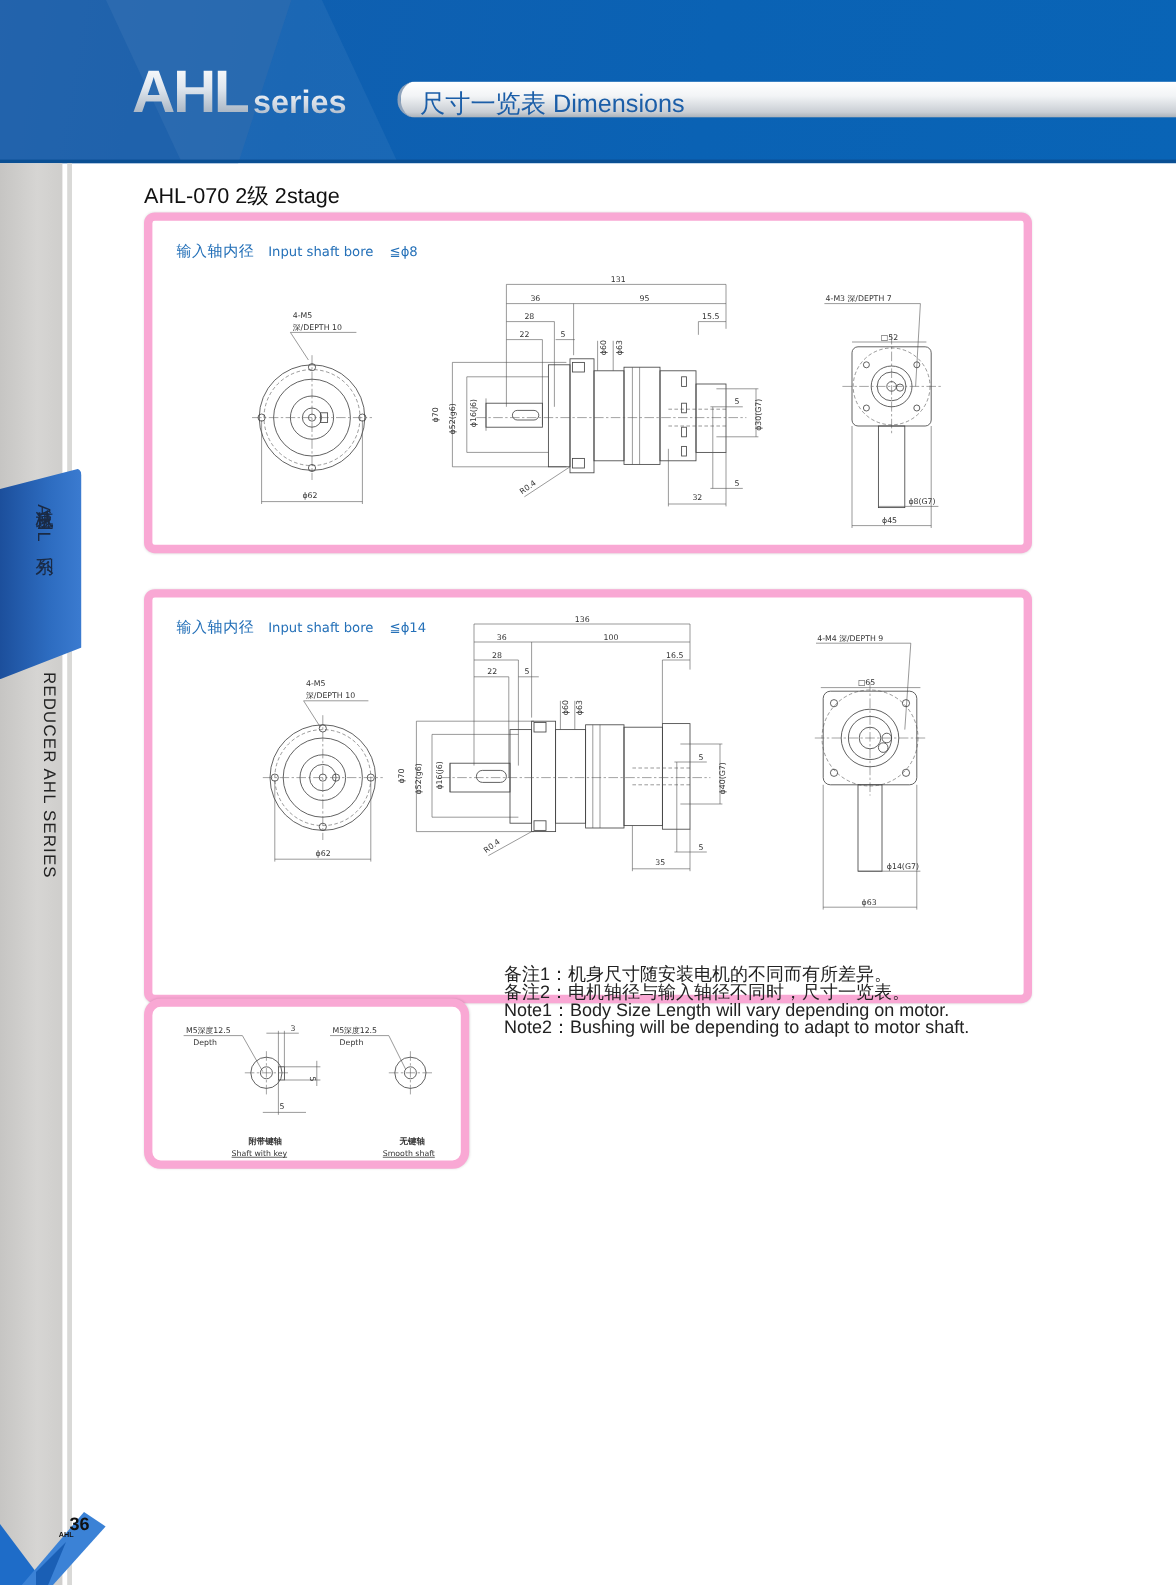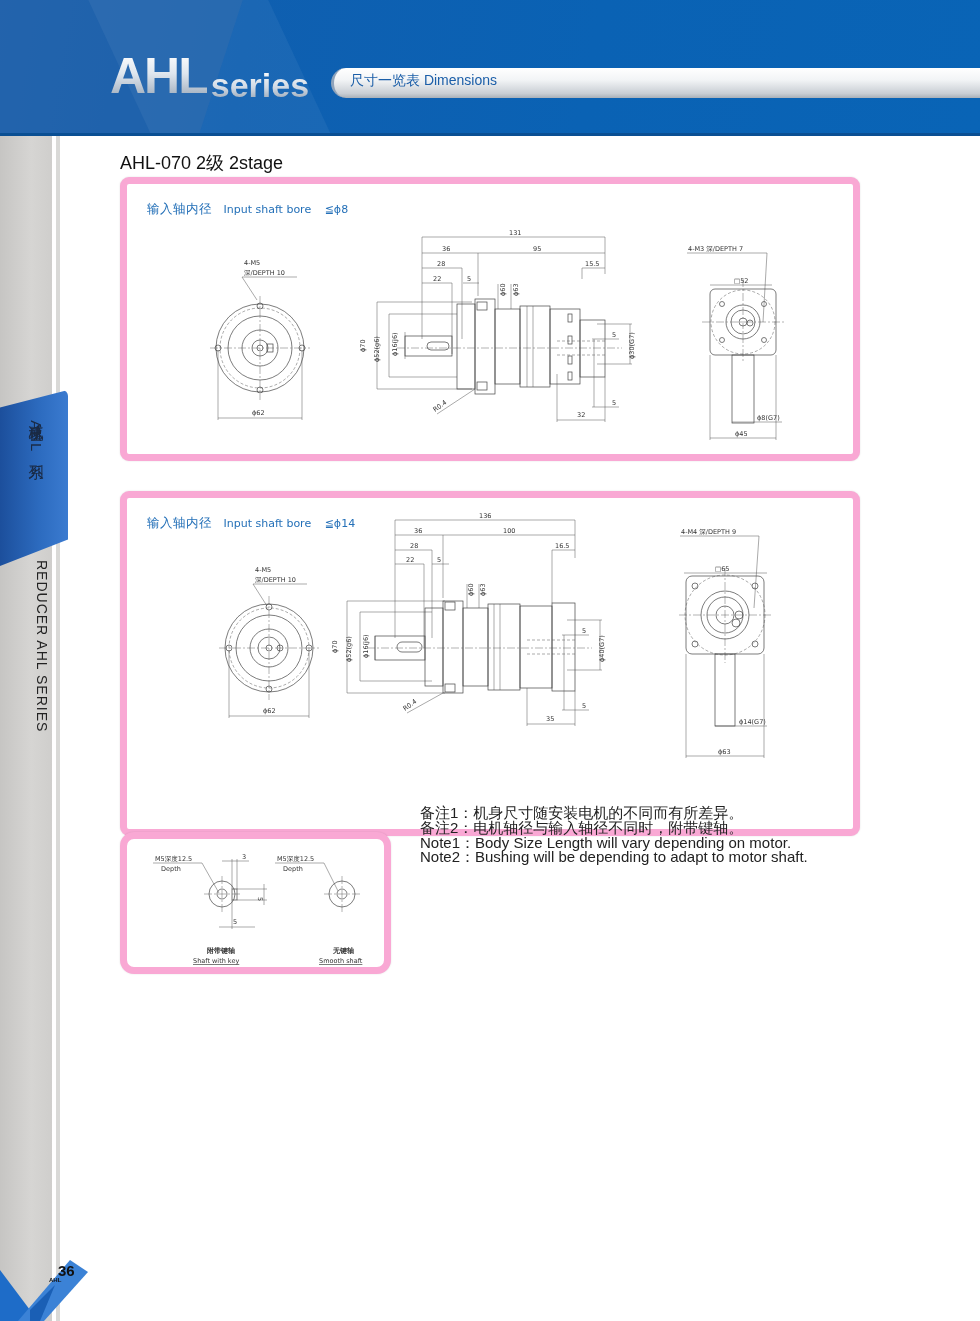--- a/index.html
+++ b/index.html
@@ -11,28 +11,28 @@
     background: linear-gradient(100deg, #1d63b0 0%, #0f5fb0 25%, #0a62b4 60%, #0964b6 100%); overflow: hidden; }
   .header .facet1 { position: absolute; left: -40px; top: -20px; width: 260px; height: 180px;
     background: rgba(40,100,170,0.55); transform: skewX(-18deg); }
   .header .facet2 { position: absolute; left: 120px; top: 0; width: 180px; height: 136px;
     background: rgba(255,255,255,0.05); transform: skewX(25deg); }
   .header .bottom-line { position: absolute; left: 0; bottom: 0; width: 100%; height: 3px; background: #0a4f93; }
   .brand { position: absolute; left: 110px; top: 52px; display: flex; align-items: flex-end; }
   .brand-main { font-size: 50px; font-weight: bold; letter-spacing: -2px; line-height: 48px;
     background: linear-gradient(180deg, #ffffff 0%, #dfe6ee 45%, #9aa8b8 100%);
     -webkit-background-clip: text; background-clip: text; color: transparent; }
-  .brand-sub { font-size: 34px; font-weight: bold; line-height: 30px; margin-left: 4px; margin-bottom: 0px;
+  .brand-sub { font-size: 27px; font-weight: bold; line-height: 30px; margin-left: 4px; margin-bottom: 0px;
     background: linear-gradient(180deg, #ffffff 0%, #cfd8e3 60%, #9aa8b8 100%);
     -webkit-background-clip: text; background-clip: text; color: transparent; }
   .title-pill { position: absolute; left: 331px; top: 68px; width: 660px; height: 30px;
     border-radius: 15px 0 0 15px;
     background: linear-gradient(180deg, #ffffff 0%, #f2f4f6 40%, #c9ced4 85%, #a9b0b8 100%);
     border-left: 3px solid #8fa3bb; }
-  .title-pill span { position: absolute; left: 16px; top: 4px; font-size: 14px; color: #1b5ea8; white-space: nowrap; }
+  .title-pill span { position: absolute; left: 16px; top: 4px; font-size: 21px; color: #1b5ea8; white-space: nowrap; }
 
   
   .side-band { position: absolute; left: 0; top: 136px; width: 52px; height: 1185px;
     background: linear-gradient(90deg, #c6c5c3 0%, #d6d5d3 60%, #cfcecc 100%); }
   .side-line { position: absolute; left: 56px; top: 136px; width: 4px; height: 1185px; background: #d9d9d7; }
   .side-tab { position: absolute; left: 0; top: 390px; width: 68px; height: 176px;
     background: linear-gradient(90deg, #1c4f9c 0%, #2d6cc0 60%, #3b7bd0 100%);
     clip-path: polygon(0 10%, 100% 0, 100% 85%, 0 100%); border-radius: 0 6px 6px 0; }
   .side-tab-text { position: absolute; left: 26px; top: 412px; writing-mode: vertical-rl;
     font-size: 15px; color: #1a2a44; letter-spacing: 1px; white-space: nowrap; }
@@ -409,16 +409,16 @@
       <line class="center" x1="197" y1="55" x2="233" y2="55"></line>
       <line class="center" x1="215" y1="37" x2="215" y2="74"></line>
       <text x="206" y="114" style="font-size:7px;font-weight:bold">无键轴</text>
       <text x="192" y="124" style="text-decoration:underline">Smooth shaft</text>
     </g>
   </svg>
 </div>
 
 <div class="notes">
   <div>备注1：机身尺寸随安装电机的不同而有所差异。</div>
-  <div>备注2：电机轴径与输入轴径不同时，附带键轴。</div>
+  <div>备注2：电机轴径与输入轴径不同时，尺寸一览表。</div>
   <div>Note1：Body Size Length will vary depending on motor.</div>
   <div>Note2：Bushing will be depending to adapt to motor shaft.</div>
 </div>
 
 </body></html>

